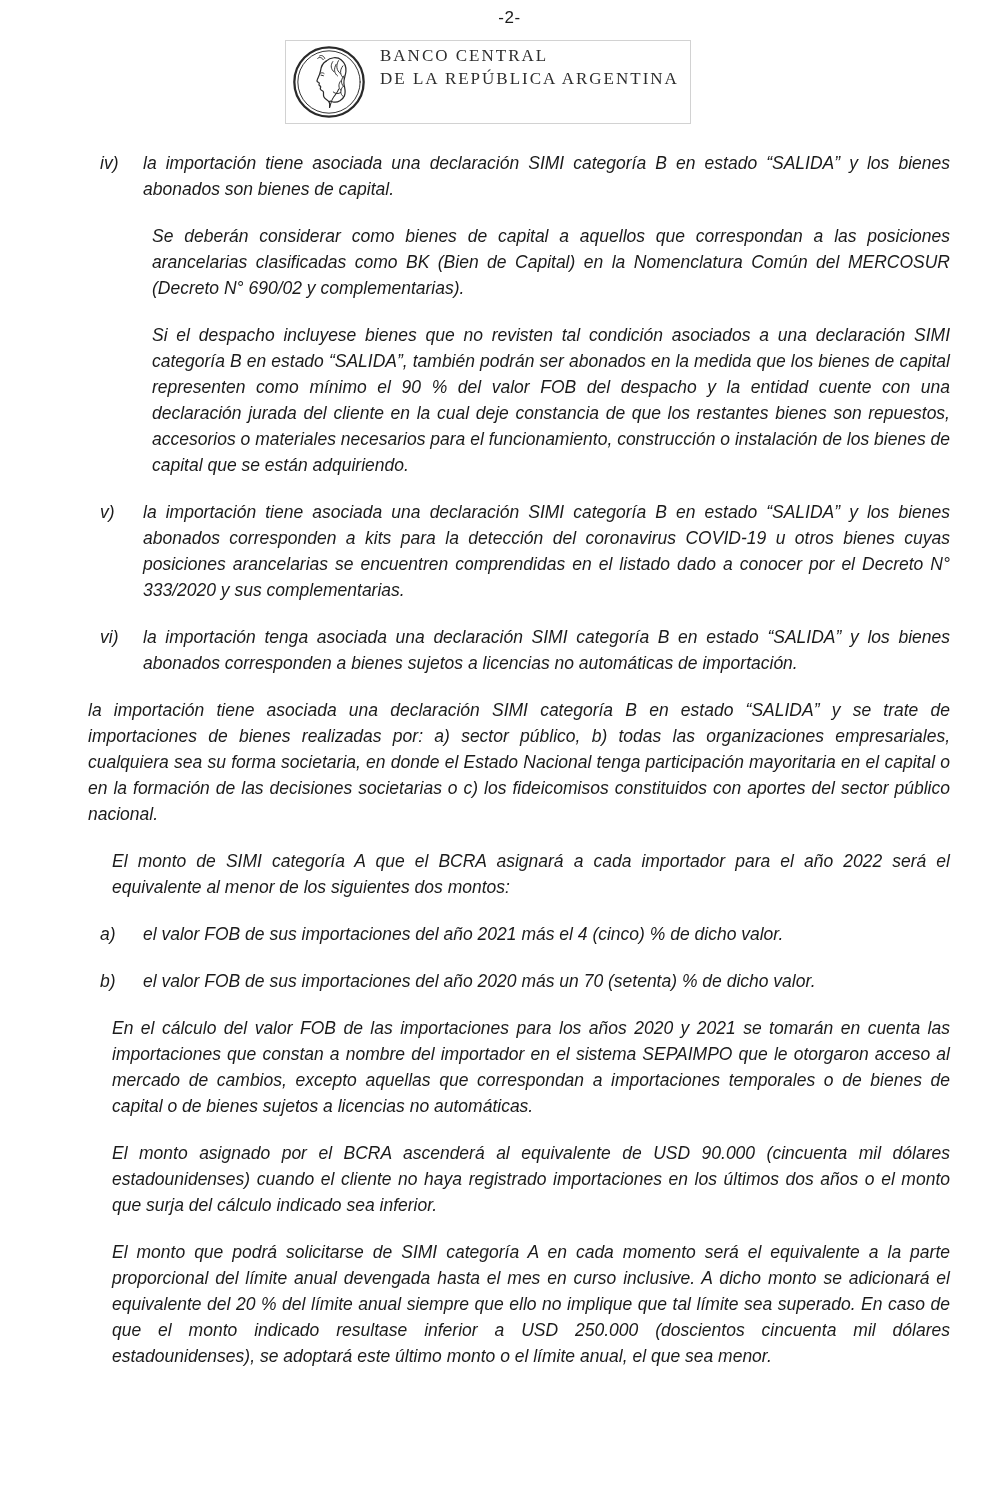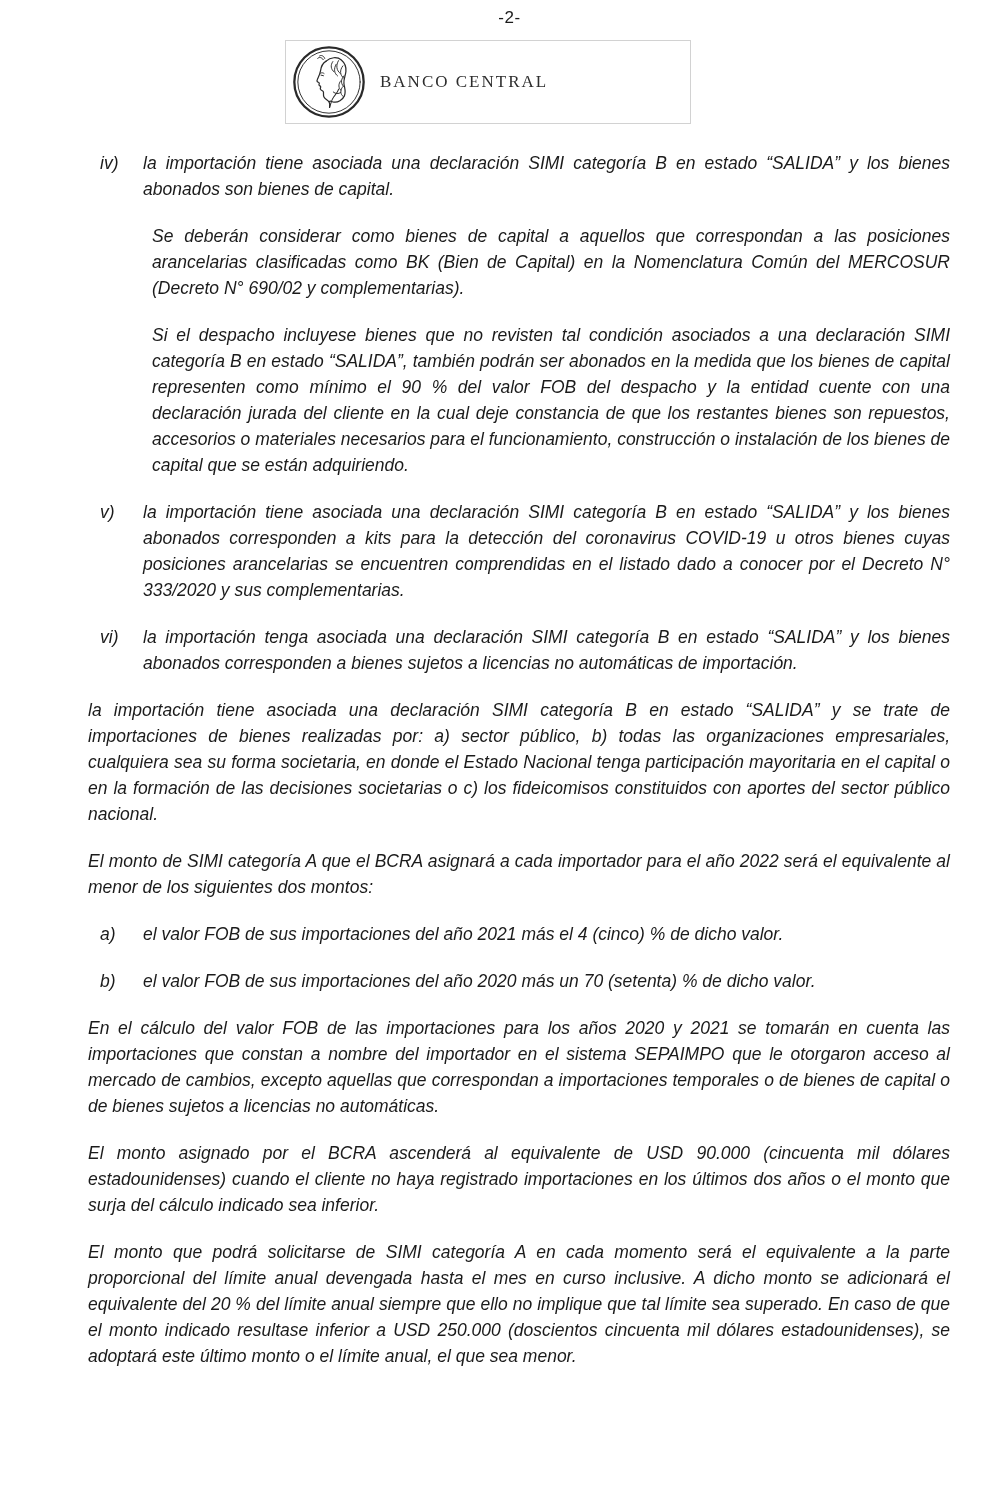--- a/index.html
+++ b/index.html
@@ -23,21 +23,20 @@
     margin-bottom: 12px;
     
     margin-left: -19px;
   }
   .header-box {
     margin-left: 197px;
     width: 406px;
     height: 84px;
     border: 1px solid #d2d2d2;
     display: flex;
-    align-items: center;
     padding: 3px 8px 3px 5px;
     background: #ffffff;
   }
   .coin { width: 76px; height: 76px; flex: none; }
   .header-text {
     margin-left: 13px;
     font-family: "Liberation Serif", serif;
     color: #2d2d2d;
     font-size: 17px;
     letter-spacing: 2px;
@@ -50,21 +49,21 @@
     flex: none;
     width: 55px;
     padding-left: 12px;
   }
   .list-text { flex: 1; text-align: justify; }
   .indent-para {
     margin-left: 64px;
     margin-bottom: 21px;
     text-align: justify;
   }
-  .para { margin-bottom: 21px; text-align: justify; }
+  .para { margin-bottom: 21px; text-align: justify; margin-left: 24px; }
   .last { margin-bottom: 0; }
 </style>
 </head>
 <body>
 
 <div class="page">
 
   <div class="page-number">-2-</div>
 
   <div class="header-box">
@@ -86,20 +85,21 @@
       <path stroke-width="1" d="M47.4,21.5 C44.8,26 45.4,31 49,33.6"></path>
       <path stroke-width="1" d="M52.6,38.5 C49.4,42 49.8,46.6 52.8,49"></path>
       <path stroke-width="1" d="M44.5,50.5 C47,52.6 50,52.8 52.2,51"></path>
 
       <path stroke-width="1" d="M34,16.5 C32.2,13.8 29.4,13.4 28,15.2 M35.5,15.2 C34.6,12.4 31.8,11.2 30,12.6"></path>
 
       <path stroke-width="1" d="M31.6,32.8 L34.2,33.4 M31.2,30.6 C32.4,30 33.8,30.2 34.8,31"></path>
     </svg>
     <div class="header-text">
       <div>BANCO CENTRAL</div>
+      <div>DE LA REPÚBLICA ARGENTINA</div>
     </div>
   </div>
 
   <div class="content">
 
     <div class="list-row">
       <div class="marker">iv)</div>
       <div class="list-text">la importación tiene asociada una declaración SIMI categoría B en estado “SALIDA” y los bienes abonados son bienes de capital.</div>
     </div>
     <div class="indent-para">Se deberán considerar como bienes de capital a aquellos que correspondan a las posiciones arancelarias clasificadas como BK (Bien de Capital) en la Nomenclatura Común del MERCOSUR (Decreto N° 690/02 y complementarias).</div>

